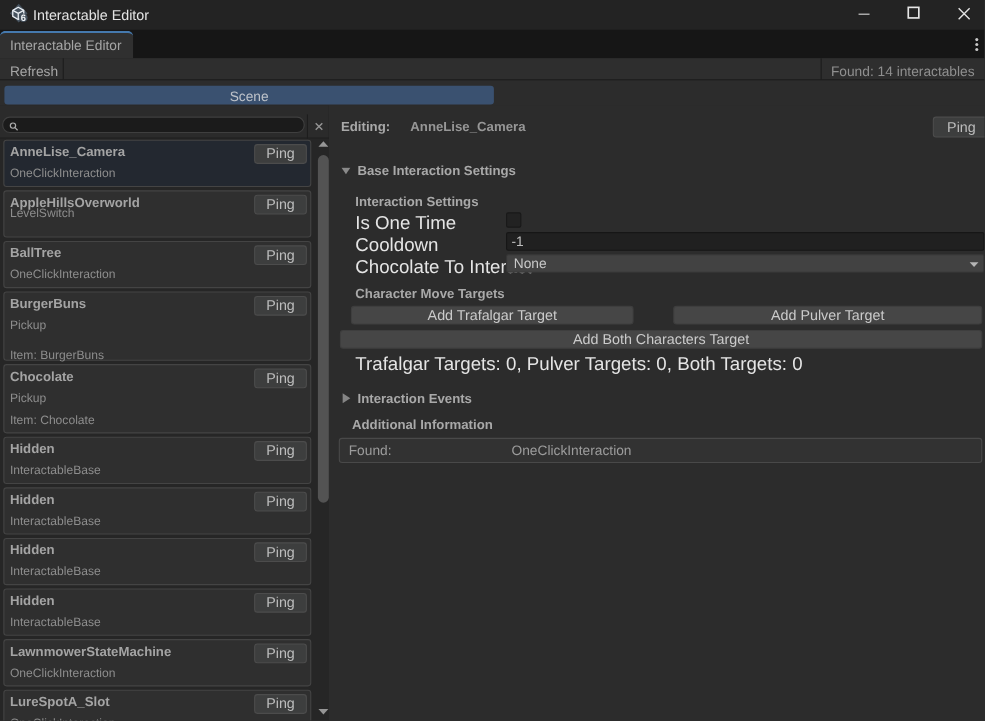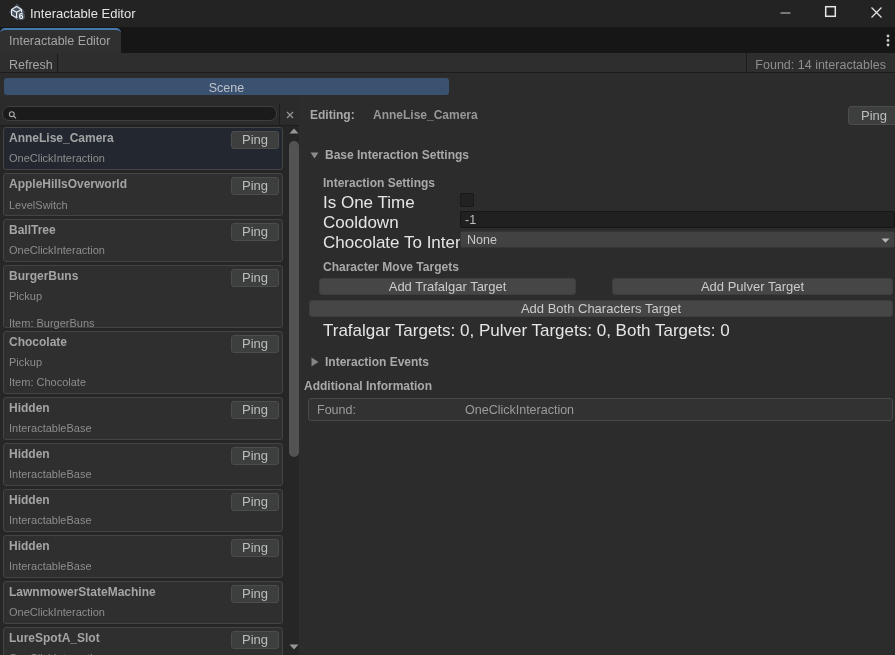--- a/index.html
+++ b/index.html
@@ -162,35 +162,35 @@
   <div class="abs addbtn" style="left:309px;top:278px;width:257px;margin-left:10px;">Add Trafalgar Target</div>
   <div class="abs addbtn" style="left:612px;top:278px;width:281px;">Add Pulver Target</div>
   <div class="abs addbtn" style="left:309px;top:300px;width:584px;">Add Both Characters Target</div>
   <span class="abs rlabel" style="left:323px;top:321px">Trafalgar Targets: 0, Pulver Targets: 0, Both Targets: 0</span>
 
   <svg class="abs" style="left:311px;top:357px" width="8" height="10">
       <path d="M0.5 0.5 L7.5 5 L0.5 9.5 Z" fill="#858585"></path>
     </svg>
   <span class="abs rbold" style="left:325px;top:355px">Interaction Events</span>
 
-  <span class="abs rbold" style="left:304px;top:379px">Additional Information</span>
+  <span class="abs rbold" style="left:320px;top:379px">Additional Information</span>
   <div class="abs" id="typerow">
       <span class="k">Found:</span>
       <span class="v">OneClickInteraction</span>
     </div>
 
   <div class="abs item sel" style="top:127px;height:43px">
       <span class="ititle">AnneLise_Camera</span>
       <div class="ping">Ping</div>
       <span class="isub" style="top:23.5px">OneClickInteraction</span>
     </div>
   <div class="abs item" style="top:173px;height:43px">
       <span class="ititle">AppleHillsOverworld</span>
       <div class="ping">Ping</div>
-      <span class="isub" style="top:25px">LevelSwitch</span>
+      <span class="isub" style="top:14px">LevelSwitch</span>
     </div>
   <div class="abs item" style="top:219px;height:43px">
       <span class="ititle">BallTree</span>
       <div class="ping">Ping</div>
       <span class="isub" style="top:23.5px">OneClickInteraction</span>
     </div>
   <div class="abs item" style="top:265px;height:63px">
       <span class="ititle">BurgerBuns</span>
       <div class="ping">Ping</div>
       <span class="isub" style="top:23.5px">Pickup</span>

